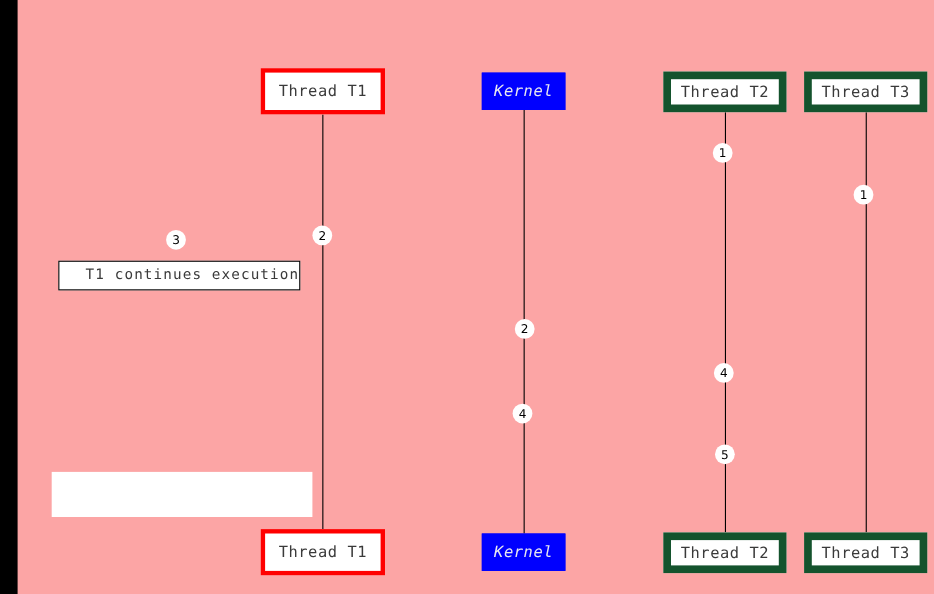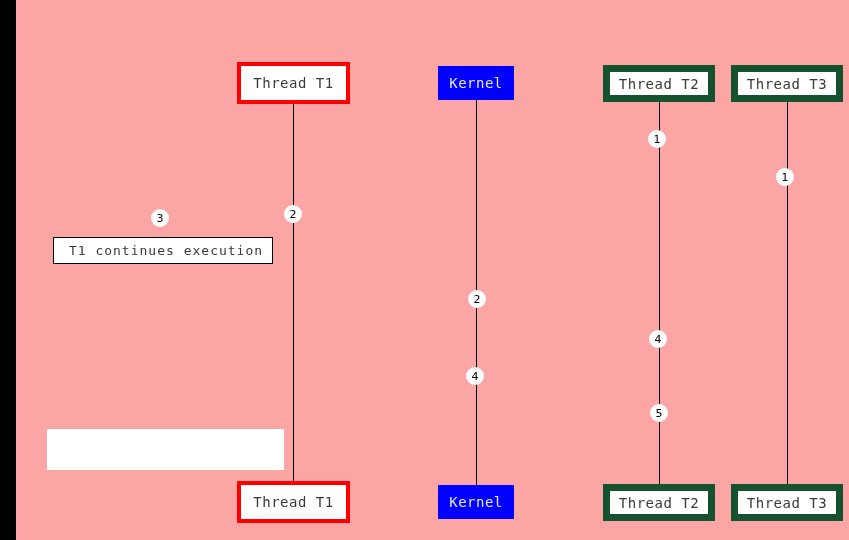--- a/index.html
+++ b/index.html
@@ -36,38 +36,39 @@
   }
   .participant.blueline {
     background: #ffffff;
     border: 7px solid #14532d;
     color: #3a3a3a;
   }
   .participant.bluefill {
     background: #0000ff;
     border: 1px solid #0000ff;
     color: #e8e8f0;
+    font-style: italic;
   }
 
   
   .lifeline {
     position: absolute;
     width: 1px;
     background: #000000;
   }
 
   
   .note {
     position: absolute;
     box-sizing: border-box;
     background: #ffffff;
     border: 1px solid #000000;
     display: flex;
     align-items: center;
-    justify-content: center;
+    justify-content: flex-end;
     color: #3a3a3a;
     font-family: "DejaVu Sans Mono", "Liberation Mono", monospace;
     font-size: 13px;
     padding-left: 6px;
     letter-spacing: 1px;
     white-space: nowrap;
   }
   .note.blank {
     border: none;
     padding: 0;

